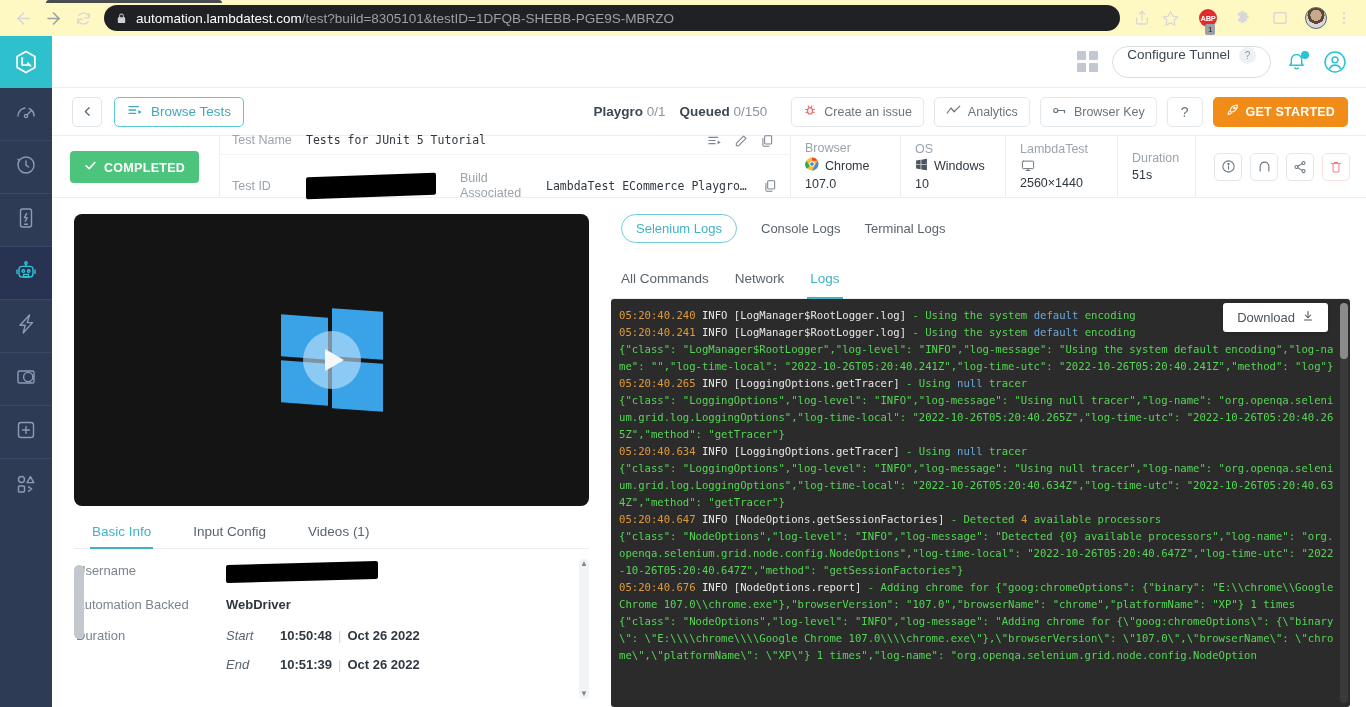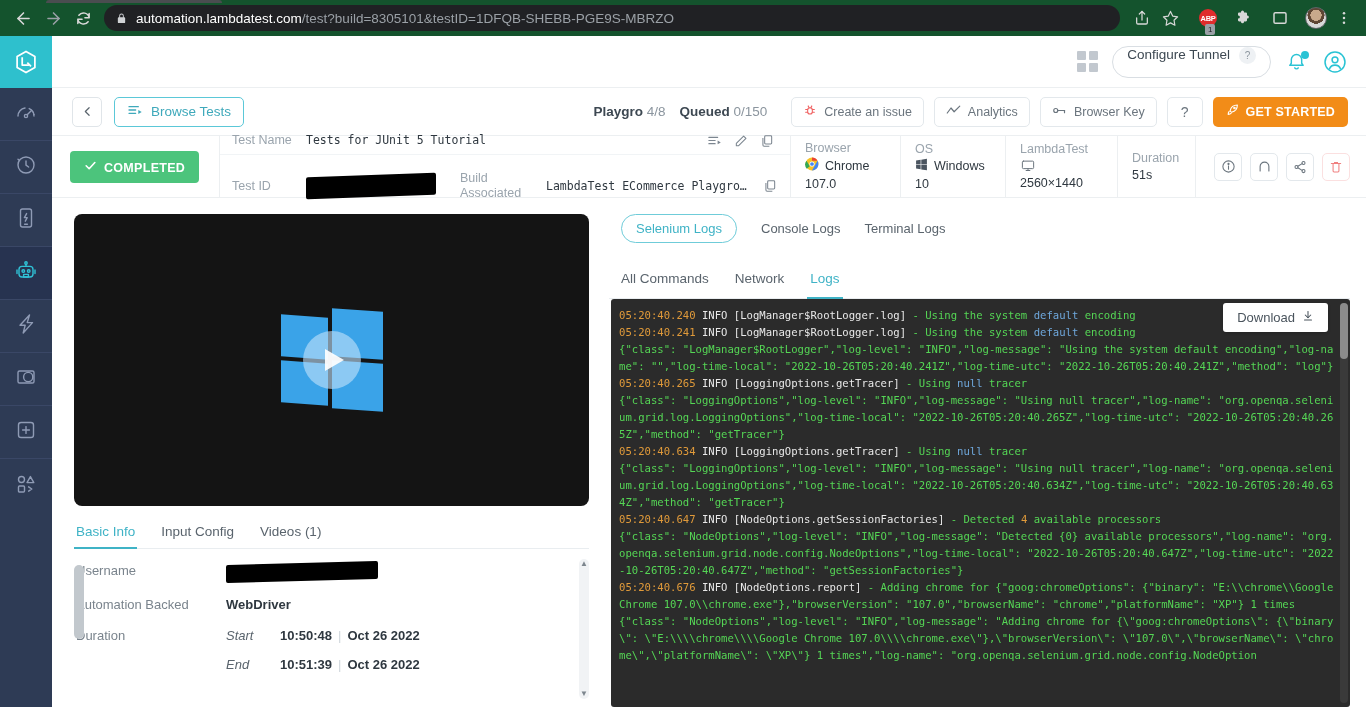--- a/index.html
+++ b/index.html
@@ -5,21 +5,21 @@
   * { box-sizing: border-box; margin: 0; padding: 0; }
   html, body {
     width: 1366px; height: 707px;
     font-family: "Liberation Sans", sans-serif;
     background: #ffffff;
     overflow: hidden;
   }
 
   
   #browser-bar {
-    height: 36px; background: #14532d;
+    height: 36px; background: #fef9c3;
     display: flex; align-items: center; gap: 0px;
     padding: 0 8px;
   }
   .nav-btn {
     width: 30px; height: 30px; border-radius: 50%;
     display: flex; align-items: center; justify-content: center;
     color: #d8d8d8; flex: none;
   }
   .nav-btn svg { display:block; }
   #omnibox {
@@ -168,21 +168,21 @@
     background: rgba(190,225,250,.62);
     display:flex; align-items:center; justify-content:center;
   }
   #play-tri {
     width:0;height:0;border-left: 19px solid rgba(255,255,255,.92);
     border-top: 11px solid transparent; border-bottom: 11px solid transparent;
     margin-left: 6px;
   }
 
   .tabrow { display: flex; gap: 26px; border-bottom: 1px solid #e9edf0; padding: 18px 0 0 2px; }
-  .tabrow .tab { font-size: 13.5px; color:#5a646d; padding-bottom: 9px; position:relative; }
+  .tabrow .tab { font-size: 13.5px; color:#5a646d; padding-bottom: 9px; position:relative;margin-left:16px; }
   .tabrow .tab.active { color:#3fb3c6; }
   .tabrow .tab.active:after {
     content:""; position:absolute; left:-2px; right:-2px; bottom:-1px; height:2.5px; background:#3fb3c6;
   }
 
   #info-table { padding-top: 6px; position:relative; flex:1; min-height:0; }
   .info-row { display:flex; align-items:flex-start; padding: 8px 0 8px 2px; }
   .info-key { width: 150px; font-size: 13px; color: #7a848d; flex:none; }
   .info-val { font-size: 13px; color: #2f3840; font-weight: bold; }
   .dur-line { display:flex; align-items:center; gap: 16px; font-size: 13px; }
@@ -440,21 +440,21 @@
               <line x1="3" y1="17" x2="13" y2="17"></line>
               <polygon points="17,12 22,15 17,18" fill="currentColor" stroke="none"></polygon>
             </svg>
         </span>
         <span>Browse Tests</span>
       </div>
 
       <div id="toolbar-right">
         <span class="counter">
           <b>Playgro</b>
-          <span class="num">4/8</span>
+          <span class="num">0/1</span>
         </span>
         <span class="counter">
           <b>Queued</b>
           <span class="num">0/150</span>
         </span>
 
         <div class="tb-btn">
           <span style="color:#f06262">
             <svg width="14" height="14" viewBox="0 0 24 24" fill="none" stroke="currentColor" stroke-width="1.8" stroke-linecap="round">
                 <rect x="8" y="8" width="8" height="11" rx="4"></rect>

